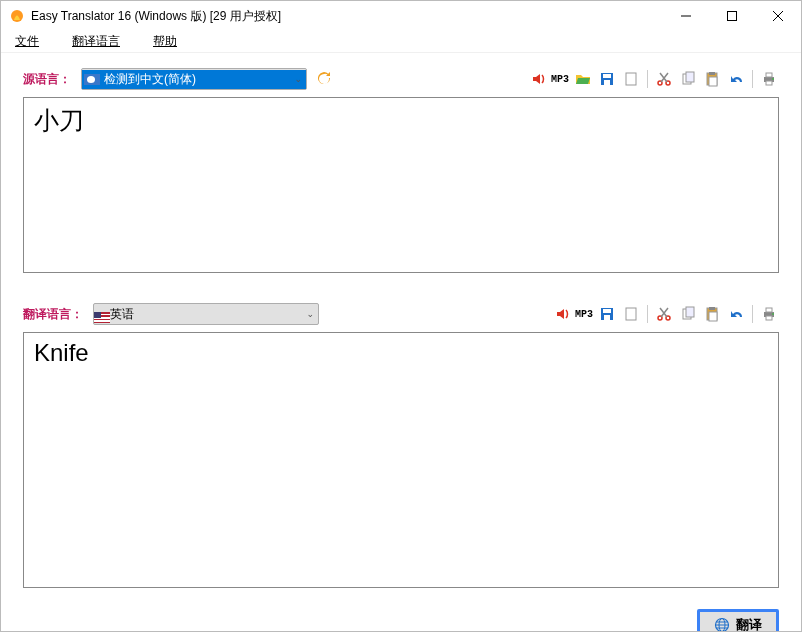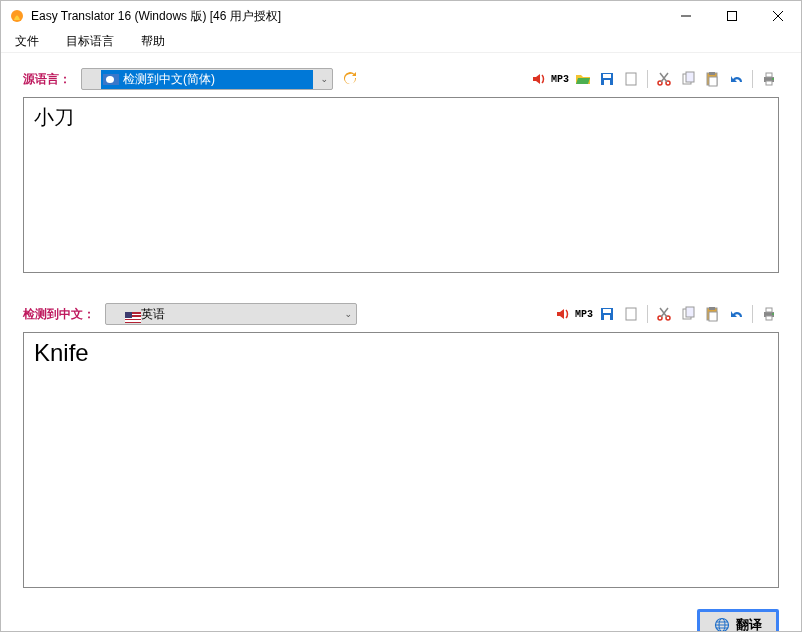--- a/index.html
+++ b/index.html
@@ -2,57 +2,57 @@
 <html><head>
 <meta charset="utf-8">
 <style>
   * { box-sizing: border-box; margin: 0; padding: 0; }
   body { font-family: "Microsoft YaHei", "Segoe UI", Tahoma, sans-serif; font-size: 12px; background: #fff; width: 802px; height: 632px; overflow: hidden; border: 1px solid #bbb; }
   .titlebar { height: 30px; display: flex; align-items: center; padding: 0 0 0 8px; background: #fff; }
   .titlebar .app-icon { width: 16px; height: 16px; margin-right: 6px; }
   .titlebar .title { flex: 1; font-size: 12px; color: #000; }
   .titlebar .winbtns { display: flex; }
   .titlebar .winbtns div { width: 46px; height: 30px; display: flex; align-items: center; justify-content: center; font-family: "Segoe MDL2 Assets", sans-serif; font-size: 10px; color: #000; }
-  .menubar { height: 22px; display: flex; align-items: center; padding: 0 6px; gap: 11px; border-bottom: 1px solid #f0f0f0; }
+  .menubar { height: 22px; display: flex; align-items: center; padding: 0 6px; gap: 17px; border-bottom: 1px solid #f0f0f0; text-decoration: underline; }
   .menubar .menu-item { padding: 2px 8px; font-size: 12px; color: #000; }
   .content { padding: 14px 22px 10px 22px; background: #fff; }
   .panel-header { display: flex; align-items: center; margin-bottom: 6px; height: 24px; }
   .label { font-size: 12px; font-weight: bold; color: #be185d; margin-right: 10px; white-space: nowrap; }
-  .lang-select { display: flex; align-items: center; width: 252px; height: 22px; border: 1px solid #adadad; background: #e1e1e1; border-radius: 2px; padding: 0 19px; position: relative; }
+  .lang-select { display: flex; align-items: center; width: 226px; height: 22px; border: 1px solid #adadad; background: #e1e1e1; border-radius: 2px; padding: 0 0; position: relative; }
   .lang-select.blue-highlight .sel-inner { background: #0078d7; color: #fff; padding: 1px 2px; display: flex; align-items: center; gap: 4px; }
   .lang-select .sel-inner { display: flex; align-items: flex-end; gap: 0; flex: 1; font-size: 12px; }
   .lang-select .chev { position: absolute; right: 4px; top: 50%; transform: translateY(-50%); font-size: 9px; color: #555; }
   .flag { width: 16px; height: 11px; display: inline-block; }
   .flag-cn { background: #3a77c9; position: relative; }
   .flag-cn::after { content: ""; position: absolute; left: 3px; top: 2px; width: 8px; height: 7px; background: #fff; border-radius: 50%; }
   .flag-us { background: linear-gradient(#b22234 0 15%, #fff 15% 30%, #b22234 30% 45%, #fff 45% 60%, #b22234 60% 75%, #fff 75% 90%, #b22234 90%); position: relative; }
   .flag-us::after { content: ""; position: absolute; left: 0; top: 0; width: 7px; height: 6px; background: #3c3b6e; }
   .toolbar { display: flex; align-items: center; gap: 4px; margin-left: auto; font-family: Liberation Mono, monospace; }
   .toolbar .tbtn { width: 20px; height: 20px; display: flex; align-items: center; justify-content: center; }
   .toolbar .sep { width: 1px; height: 18px; background: #ccc; margin: 0 2px; }
   .mp3-label { font-size: 10px; font-weight: bold; color: #000; margin-left: -2px; }
-  .textarea { width: 100%; height: 176px; border: 1px solid #888; background: #fff; padding: 6px 10px; font-size: 20px; font-family: Liberation Sans, sans-serif; color: #000; resize: none; outline: none; }
+  .textarea { width: 100%; height: 176px; border: 1px solid #888; background: #fff; padding: 6px 10px; font-size: 25px; font-family: Liberation Sans, sans-serif; color: #000; resize: none; outline: none; }
   .textarea.target { font-family: "Segoe UI", Tahoma, sans-serif; font-size: 24px; height: 256px; }
   .translate-row { display: flex; justify-content: flex-end; padding: 8px 22px 12px 0; }
   .translate-btn { display: flex; align-items: center; gap: 6px; padding: 4px 14px; border: 3px solid #3b82f6; background: #e1e1e1; font-size: 13px; font-weight: bold; border-radius: 2px; text-align: center; }
   svg { display: block; }
   .gap20 { height: 26px; }
   .refresh-btn { width: 22px; height: 22px; margin-left: 6px; display: flex; align-items: center; justify-content: center; }
 </style>
 </head>
 <body>
 
 <div class="titlebar">
   <span class="app-icon">
     <svg width="16" height="16" viewBox="0 0 16 16">
         <circle cx="8" cy="8" r="6" fill="#ff9a1f"></circle>
         <path d="M5 12 Q8 3 11 12" fill="#ffcf3a"></path>
       </svg>
   </span>
-  <span class="title">Easy Translator 16 (Windows 版) [46 用户授权]</span>
+  <span class="title">Easy Translator 16 (Windows 版) [29 用户授权]</span>
   <div class="winbtns">
     <div>
         <svg width="10" height="10">
           <line x1="0" y1="5" x2="10" y2="5" stroke="#000" stroke-width="1"></line>
         </svg>
       </div>
     <div>
         <svg width="10" height="10">
           <rect x="0.5" y="0.5" width="9" height="9" fill="none" stroke="#000" stroke-width="1"></rect>
         </svg>
@@ -61,21 +61,21 @@
         <svg width="10" height="10">
           <line x1="0" y1="0" x2="10" y2="10" stroke="#000" stroke-width="1"></line>
           <line x1="10" y1="0" x2="0" y2="10" stroke="#000" stroke-width="1"></line>
         </svg>
       </div>
   </div>
 </div>
 
 <div class="menubar">
   <div class="menu-item">文件</div>
-  <div class="menu-item">目标语言</div>
+  <div class="menu-item">翻译语言</div>
   <div class="menu-item">帮助</div>
 </div>
 
 <div class="content">
 
   
   <div class="panel-header">
     <span class="label">源语言：</span>
     <div class="lang-select blue-highlight">
       <span class="sel-inner">
@@ -154,21 +154,21 @@
         </div>
     </div>
   </div>
 
   <textarea class="textarea" style="">小刀</textarea>
 
   <div class="gap20"></div>
 
   
   <div class="panel-header">
-    <span class="label">检测到中文：</span>
+    <span class="label">翻译语言：</span>
     <div class="lang-select">
       <span class="sel-inner">
         <span class="flag flag-us"></span>
         <span>英语</span>
       </span>
       <span class="chev">⌄</span>
     </div>
 
     <div class="toolbar">
       <div class="tbtn">

